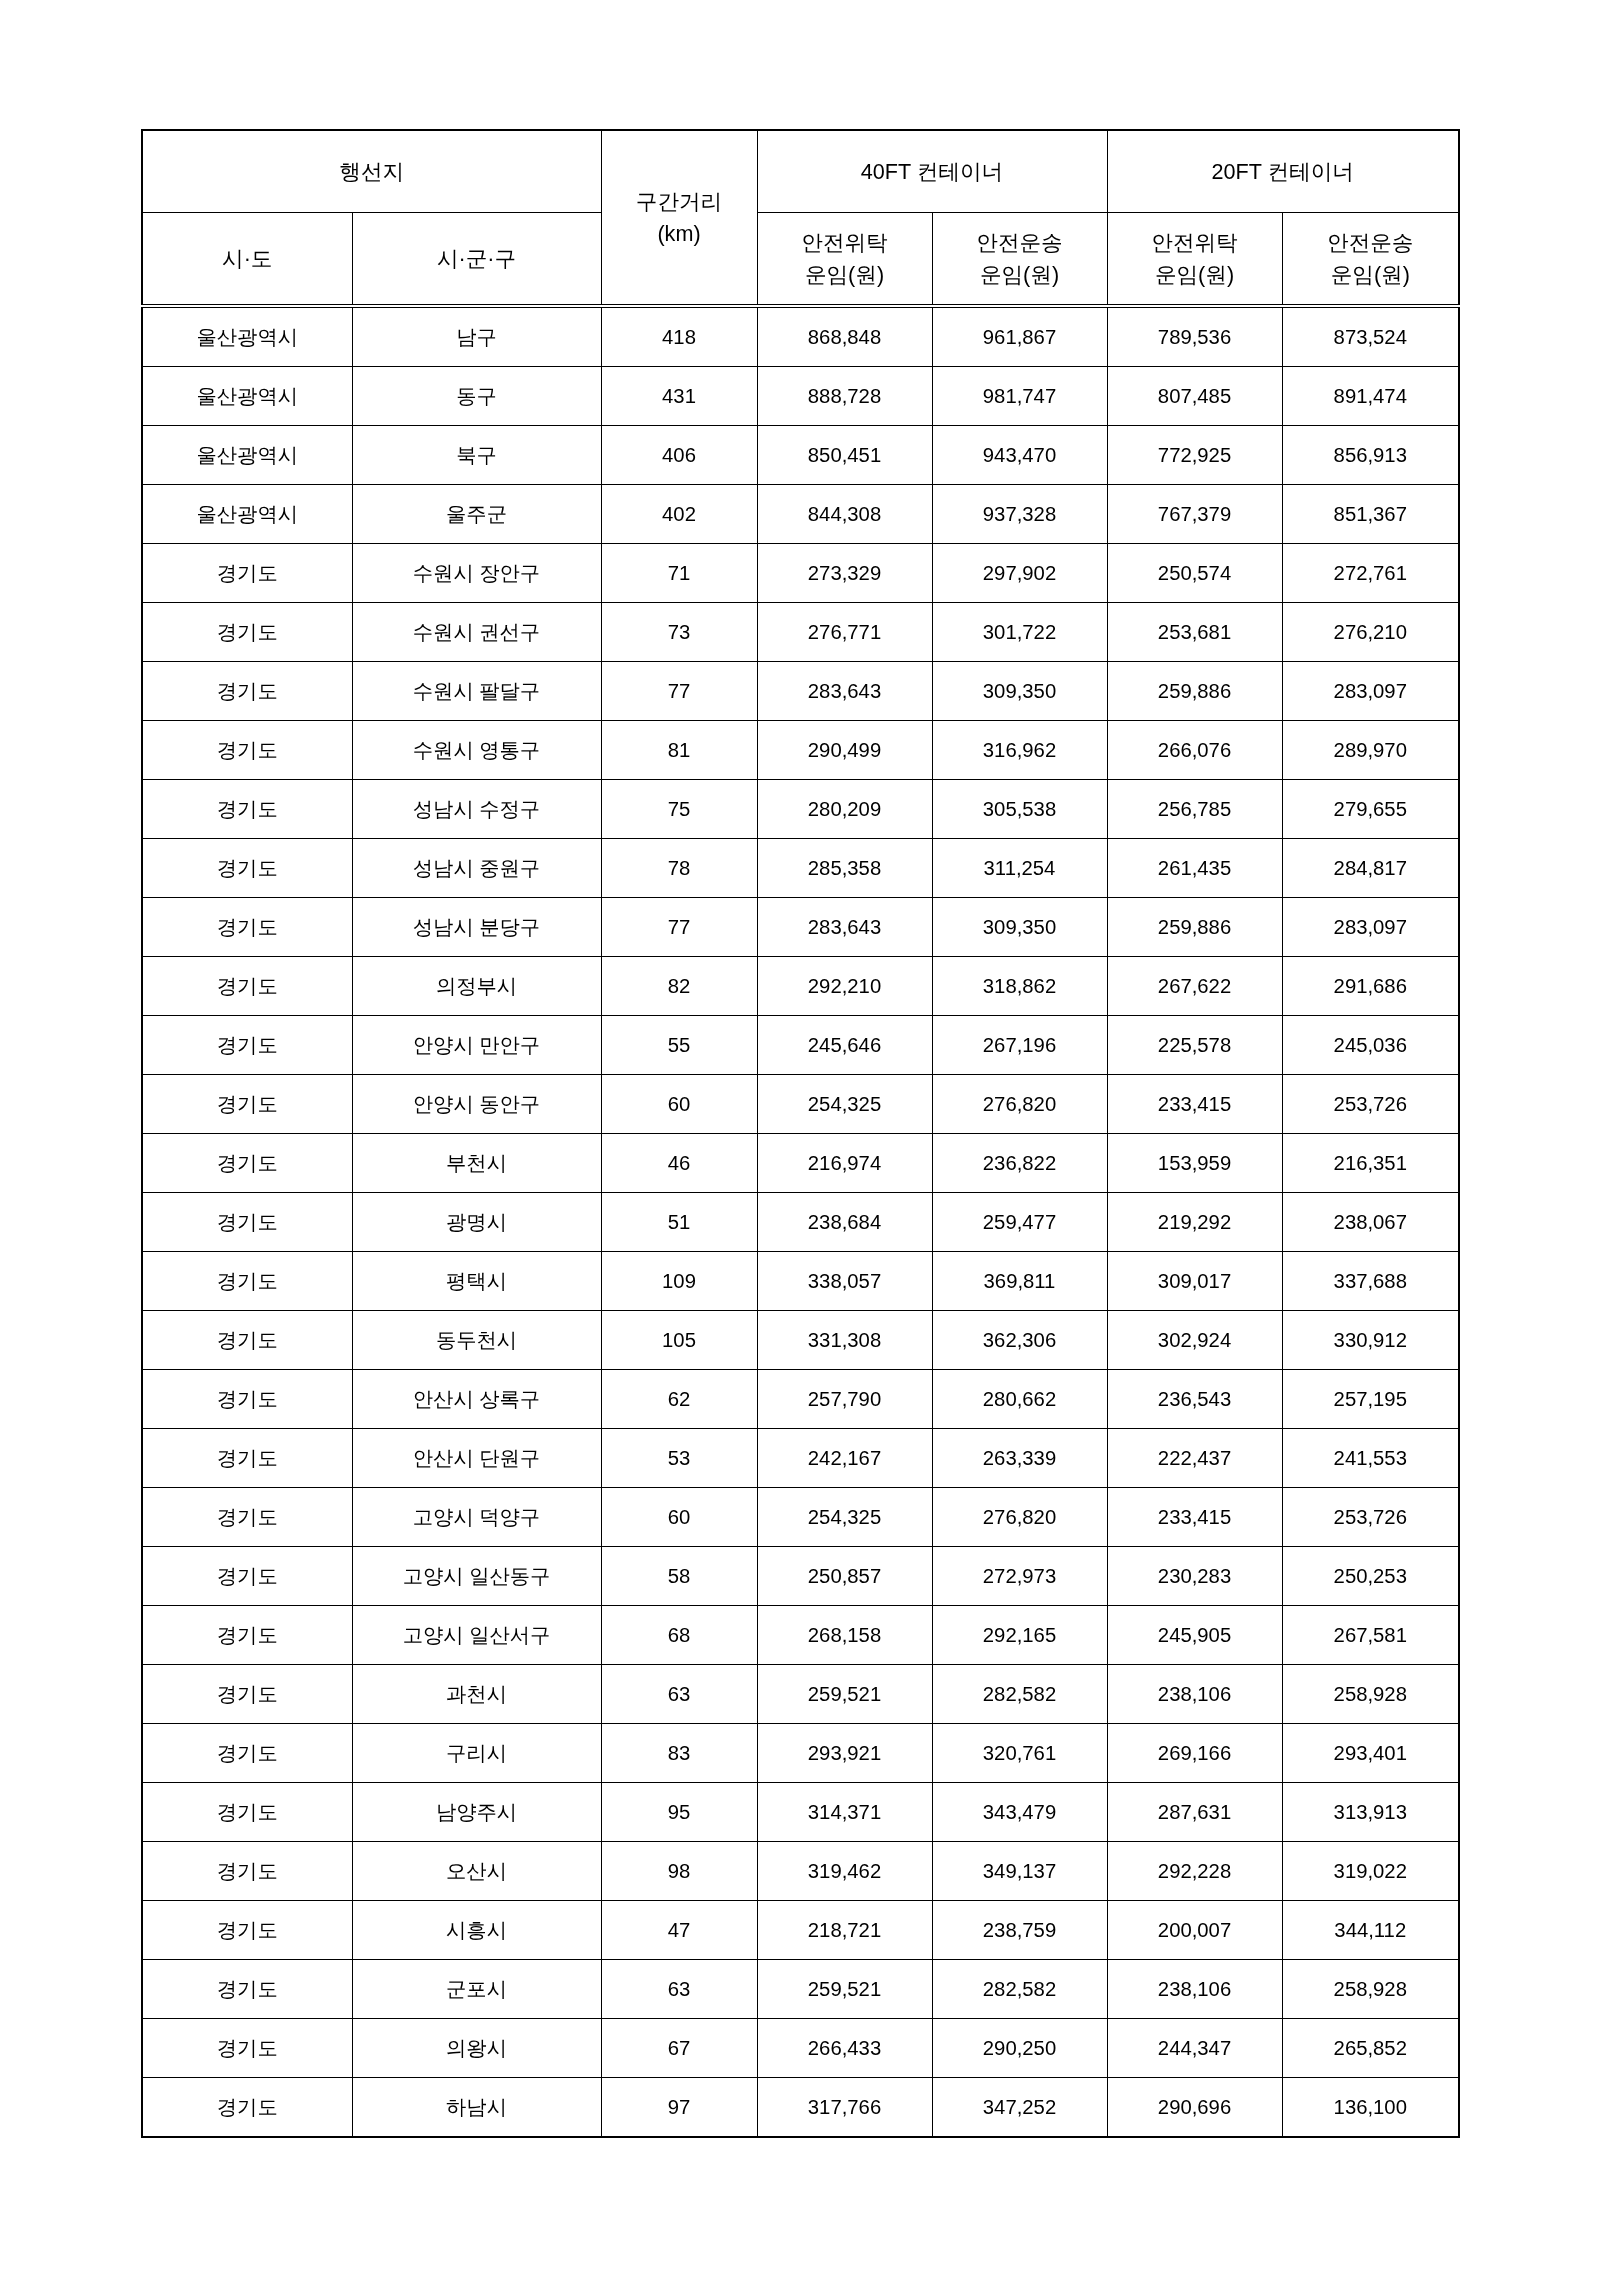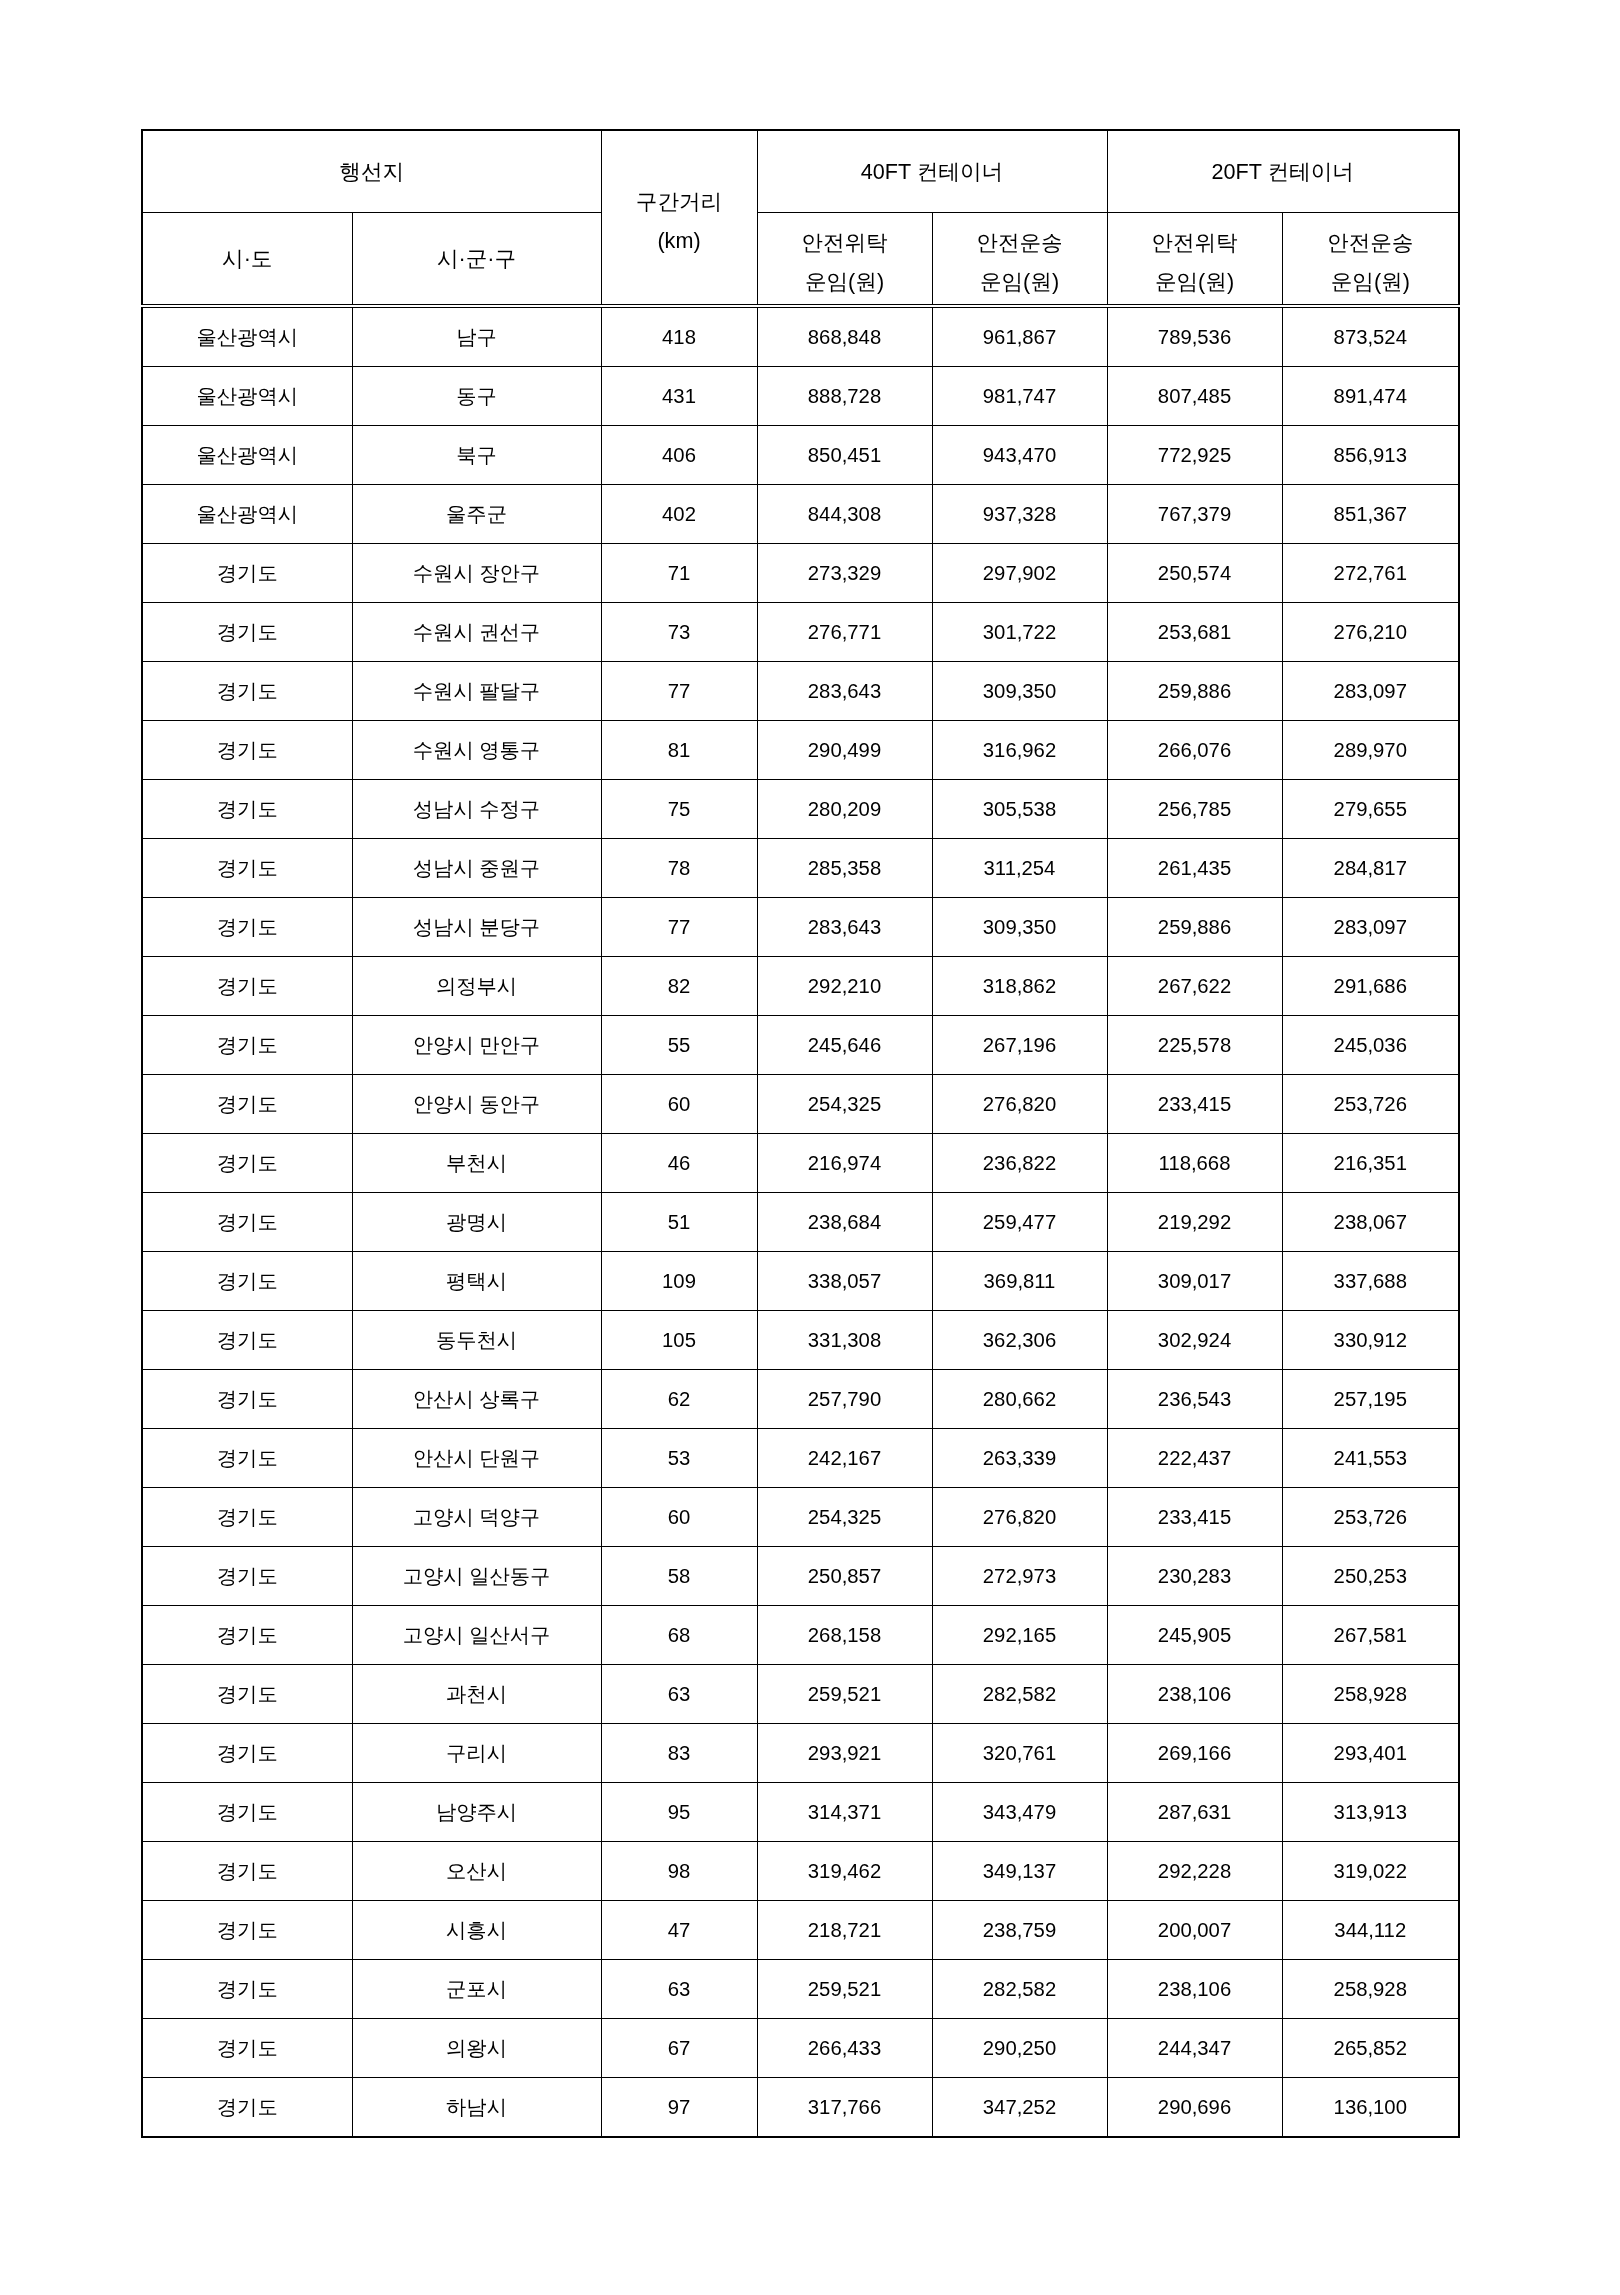--- a/index.html
+++ b/index.html
@@ -38,21 +38,20 @@
   
   .rate-table thead tr.h1 th { height: 81px; font-size: 21.6px; }
   .rate-table thead tr.h2 th { height: 91px; font-size: 21.6px; }
   .rate-table thead tr.h2 th,
   .rate-table thead th.span-rows {
     border-bottom: 4.6px double #000;
   }
   .rate-table thead th .l {
     display: block;
     line-height: 1.45;
-    margin-top: 7px;
   }
   
   .rate-table tbody td {
     height: 58px;
     font-size: 20.3px;
   }
   .page-footer {
     position: absolute;
     left: 129px;
     top: 2157px;
@@ -234,21 +233,21 @@
           <td>276,820</td>
           <td>233,415</td>
           <td>253,726</td>
         </tr>
         <tr>
           <td>경기도</td>
           <td>부천시</td>
           <td>46</td>
           <td>216,974</td>
           <td>236,822</td>
-          <td>118,668</td>
+          <td>153,959</td>
           <td>216,351</td>
         </tr>
         <tr>
           <td>경기도</td>
           <td>광명시</td>
           <td>51</td>
           <td>238,684</td>
           <td>259,477</td>
           <td>219,292</td>
           <td>238,067</td>

